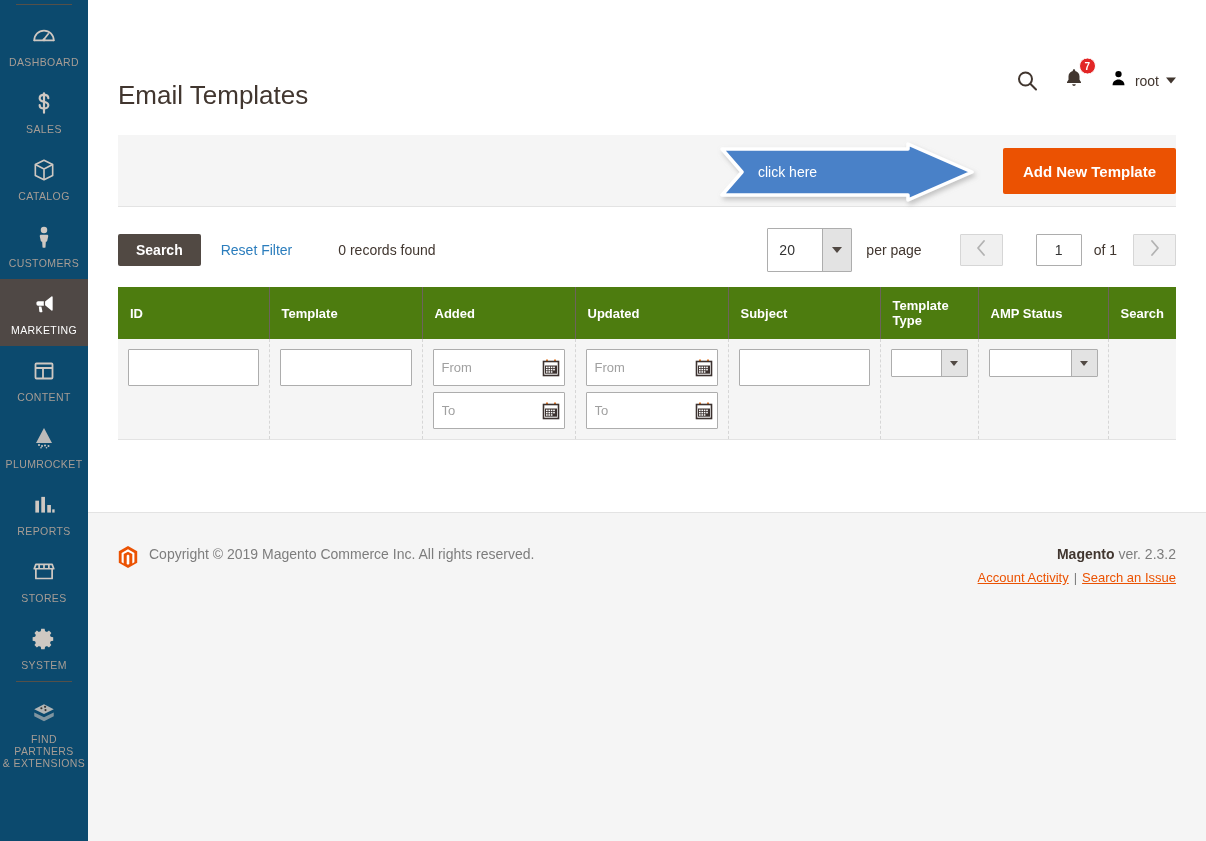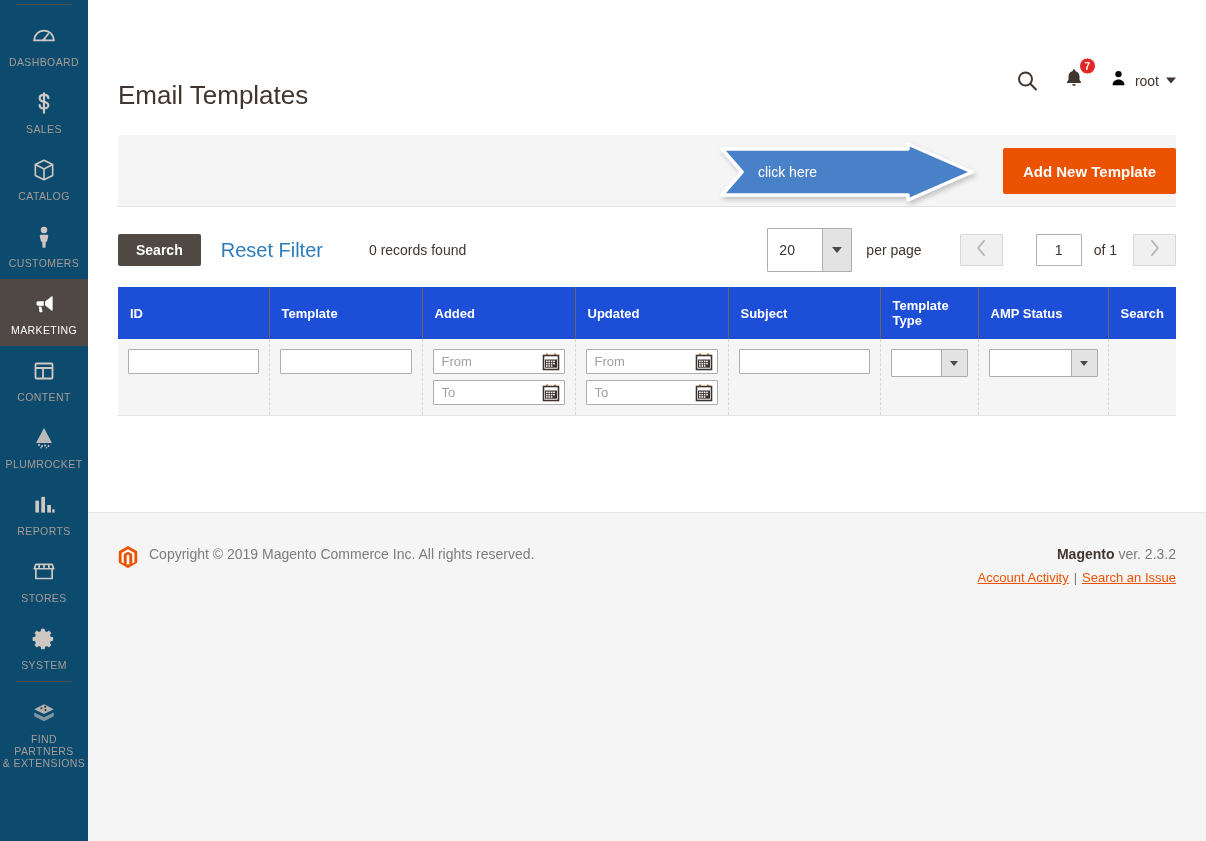--- a/index.html
+++ b/index.html
@@ -110,21 +110,21 @@
     margin:20px 30px 0 30px;
     height:46px;
     display:flex; align-items:center;
   }
   #search-button {
     background:#514943; color:#fff; border:none; border-radius:2px;
     font-size:14px; font-weight:bold; font-family:"Liberation Sans", sans-serif;
     padding:0 18px; height:32px; cursor:pointer;
   }
   #reset-filter {
-    margin-left:20px; color:#2b7dbd; font-size:20px;
+    margin-left:20px; color:#2b7dbd; font-size:14px;
     cursor:pointer; text-decoration:none;
   }
   #records-found {
     margin-left:46px; color:#41362f; font-size:14px;
   }
   #pager { margin-left:auto; display:flex; align-items:center; }
   .select-box {
     display:flex; align-items:stretch; height:44px;
     border:1px solid #adadad; border-radius:1px; background:#fff;
     cursor:pointer; overflow:hidden;
@@ -154,37 +154,37 @@
     border:1px solid #adadad; border-radius:1px; background:#fff;
     text-align:center; font-size:14px; color:#333;
     font-family:"Liberation Sans", sans-serif;
   }
   #of-pages { margin-left:12px; font-size:14px; color:#41362f; }
 
   
   #grid-wrap { margin:14px 30px 0 30px; }
   table#grid { width:100%; border-collapse:collapse; table-layout:fixed; }
   #grid thead th {
-    background:#1d4ed8; color:#ffffff;
+    background:#4d7c0f; color:#ffffff;
     font-size:13px; font-weight:bold; text-align:left;
     padding:11px 12px; vertical-align:middle;
     border-right:1px solid #6d635c;
     height:52px;
   }
   #grid thead th:last-child { border-right:none; }
   #grid tbody td {
     background:#f5f5f5;
     border-right:1px dashed #d6d6d6;
     border-bottom:1px solid #e3e3e3;
     padding:10px 10px;
     vertical-align:top;
   }
   #grid tbody td:last-child { border-right:none; }
   .filter-input {
-    width:100%; height:25px;
+    width:100%; height:37px;
     border:1px solid #adadad; border-radius:1px; background:#fff;
     padding:0 8px; font-size:13px; color:#333;
     font-family:"Liberation Sans", sans-serif;
   }
   .date-field { position:relative; margin-bottom:6px; }
   .date-field:last-child { margin-bottom:0; }
   .date-field input { padding-right:30px; }
   .cal-icon {
     position:absolute; right:5px; top:50%; transform:translateY(-50%);
     width:18px; height:18px; cursor:pointer;

